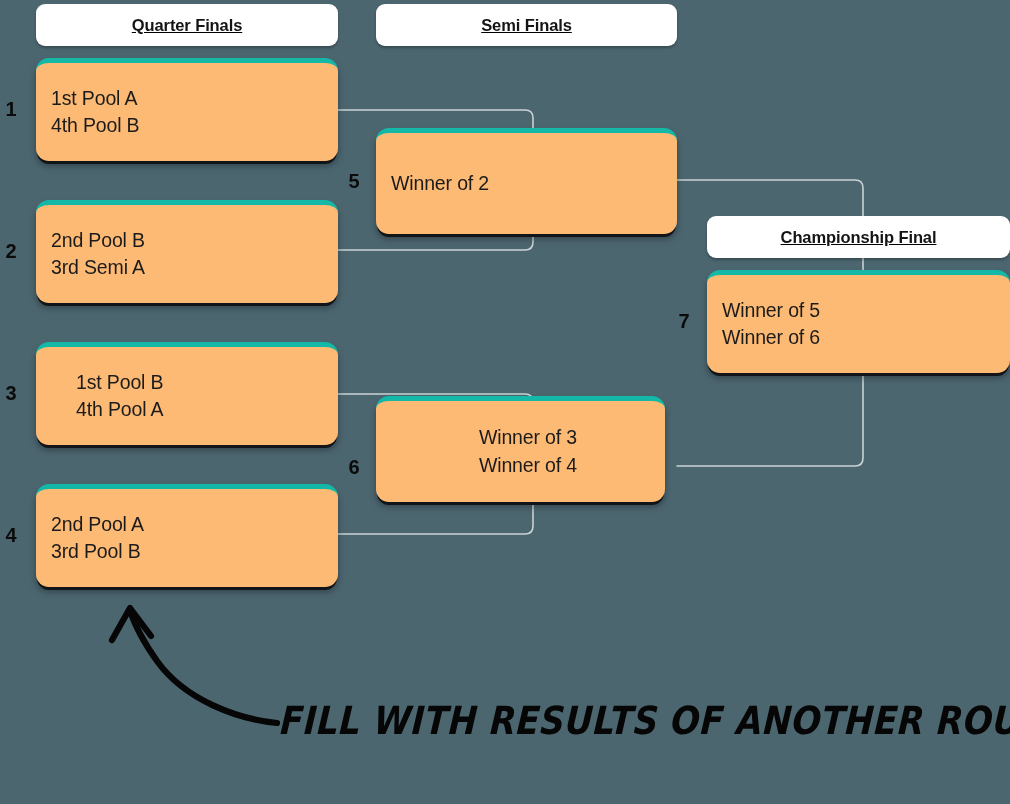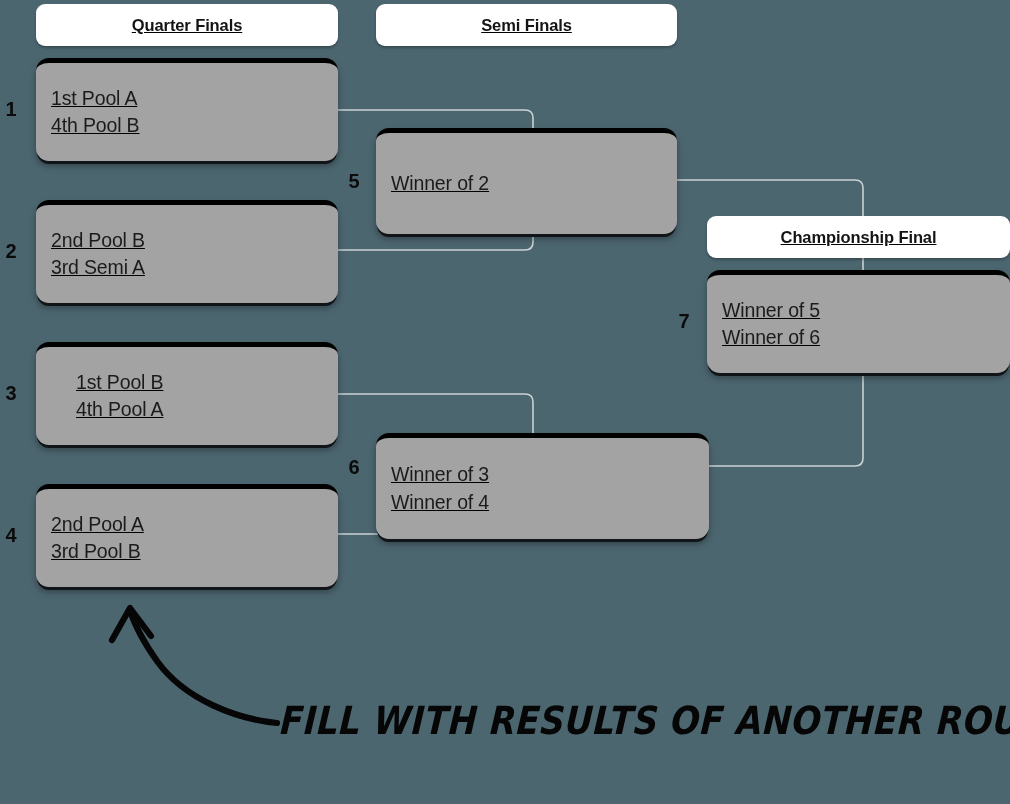--- a/index.html
+++ b/index.html
@@ -45,30 +45,29 @@
     font-weight: bold;
     color: #141414;
     letter-spacing: -0.1px;
     white-space: nowrap;
   }
 
   
   .match-card {
     position: absolute;
     z-index: 3;
-    background: #a3a3a3;
+    background: #fdba74;
     border-radius: 13px;
-    border-top: 5px solid #000000;
+    border-top: 5px solid #14b8a6;
     box-sizing: border-box;
     box-shadow: 0 4px 0 -1px #111418, 0 5px 7px rgba(0,0,0,0.35);
     display: flex;
     flex-direction: column;
     justify-content: center;
     padding-left: 15px;
-    text-decoration: underline;
   }
   .match-card .slot {
     font-size: 19.5px;
     color: #1b1b1b;
     line-height: 1.0;
     padding: 4px 0;
     letter-spacing: -0.15px;
     white-space: nowrap;
   }
 
@@ -163,21 +162,21 @@
     <div class="slot">2nd Pool A</div>
     <div class="slot">3rd Pool B</div>
   </div>
 
   <div class="match-number" style="left:343px; top:170px;">5</div>
   <div class="match-card" style="left:376px; top:128px; width:301px; height:106px;">
     <div class="slot">Winner of 2</div>
   </div>
 
   <div class="match-number" style="left:343px; top:456px;">6</div>
-  <div class="match-card" style="left:376px; top:433px; width:333px; height:106px;">
+  <div class="match-card" style="left:376px; top:396px; width:289px; height:106px;align-items:center;">
     <div class="slot">Winner of 3</div>
     <div class="slot">Winner of 4</div>
   </div>
 
   <div class="match-number" style="left:673px; top:310px;">7</div>
   <div class="match-card" style="left:707px; top:270px; width:303px; height:103px;">
     <div class="slot">Winner of 5</div>
     <div class="slot">Winner of 6</div>
   </div>
 

